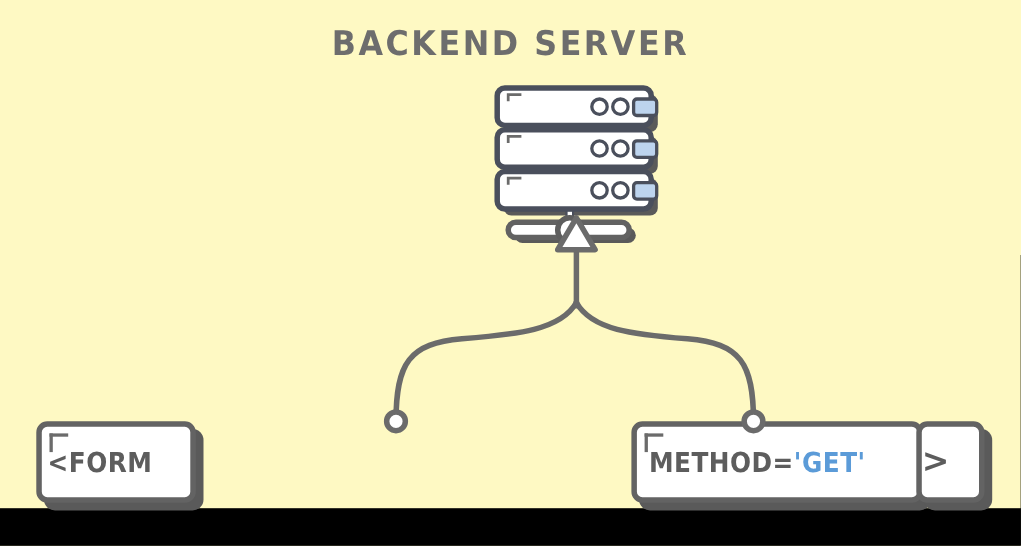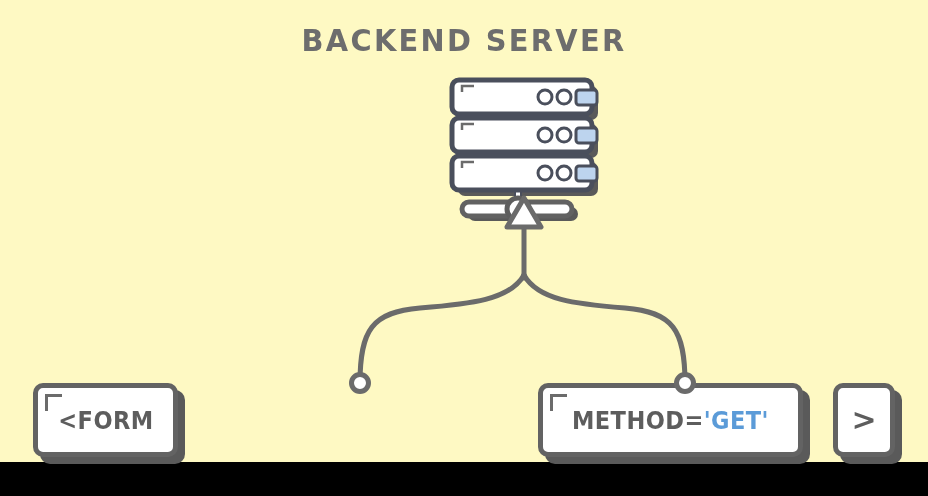--- a/index.html
+++ b/index.html
@@ -52,21 +52,21 @@
 
   
   .card {
     position: absolute;
     background: #ffffff;
     border: 5px solid #636363;
     border-radius: 10px;
     box-shadow: 7px 7px 0 0 #5a5a5a;
     display: flex;
     align-items: center;
-    justify-content: center;
+    justify-content: flex-start;
     height: 74px;
     top: 383px;
   }
 
   .card-corner {
     position: absolute;
     left: 7px;
     top: 6px;
     width: 17px;
     height: 17px;
@@ -85,21 +85,21 @@
     user-select: none;
   }
 
   .blue { color: #5b9bd8; }
   .quote { color: #5d5d5d; }
   .quote-blue { color: #5b9bd8; }
 
   
   #card-form     { left: 33px;  width: 145px; }
   #card-action   { left: 198px; width: 325px; }
-  #card-method   { left: 538px; width: 265px; }
+  #card-method   { left: 574px; width: 265px; }
   #card-next     { left: 833px; width: 62px; }
 
   #card-next .chevron {
     font-family: "DejaVu Sans", "Liberation Sans", sans-serif;
     font-weight: bold;
     font-size: 30px;
     color: #5d5d5d;
     line-height: 1;
     user-select: none;
   }

